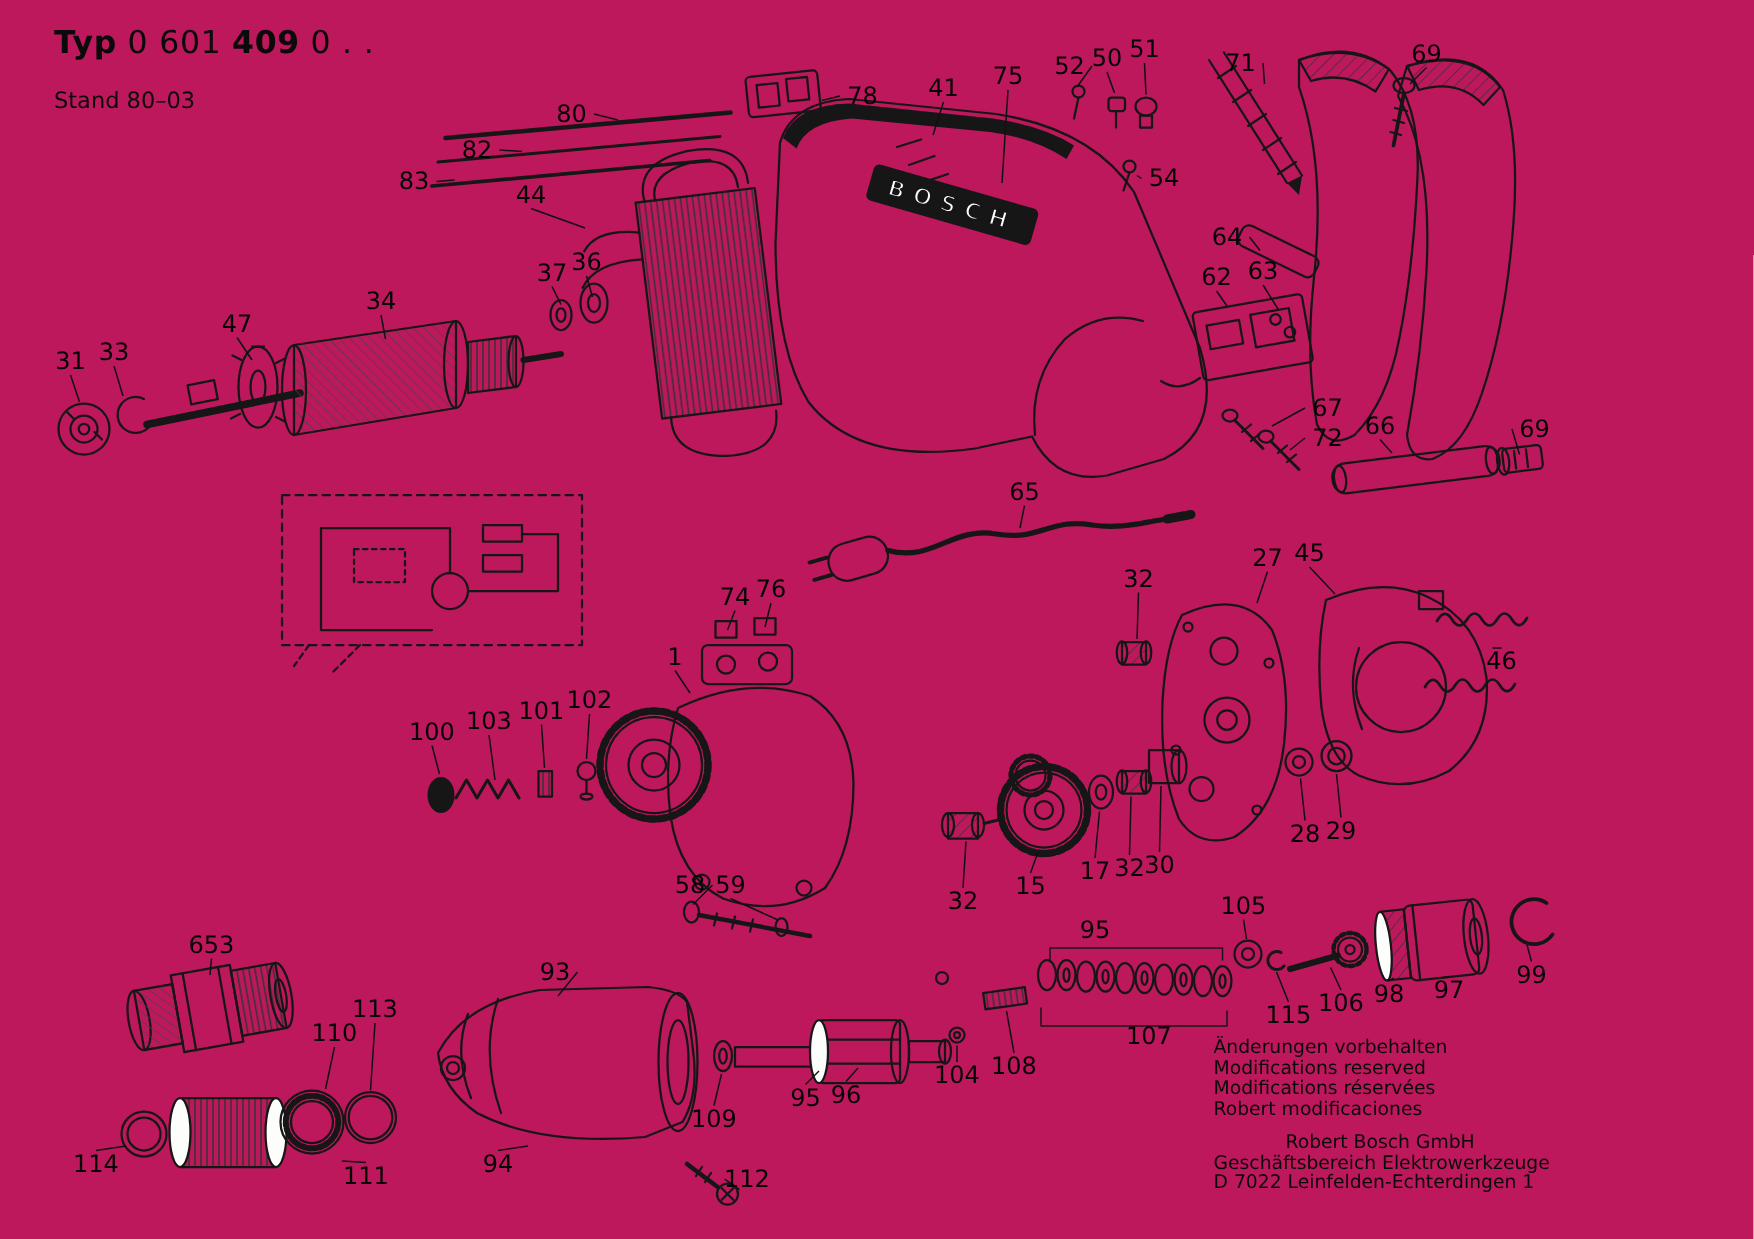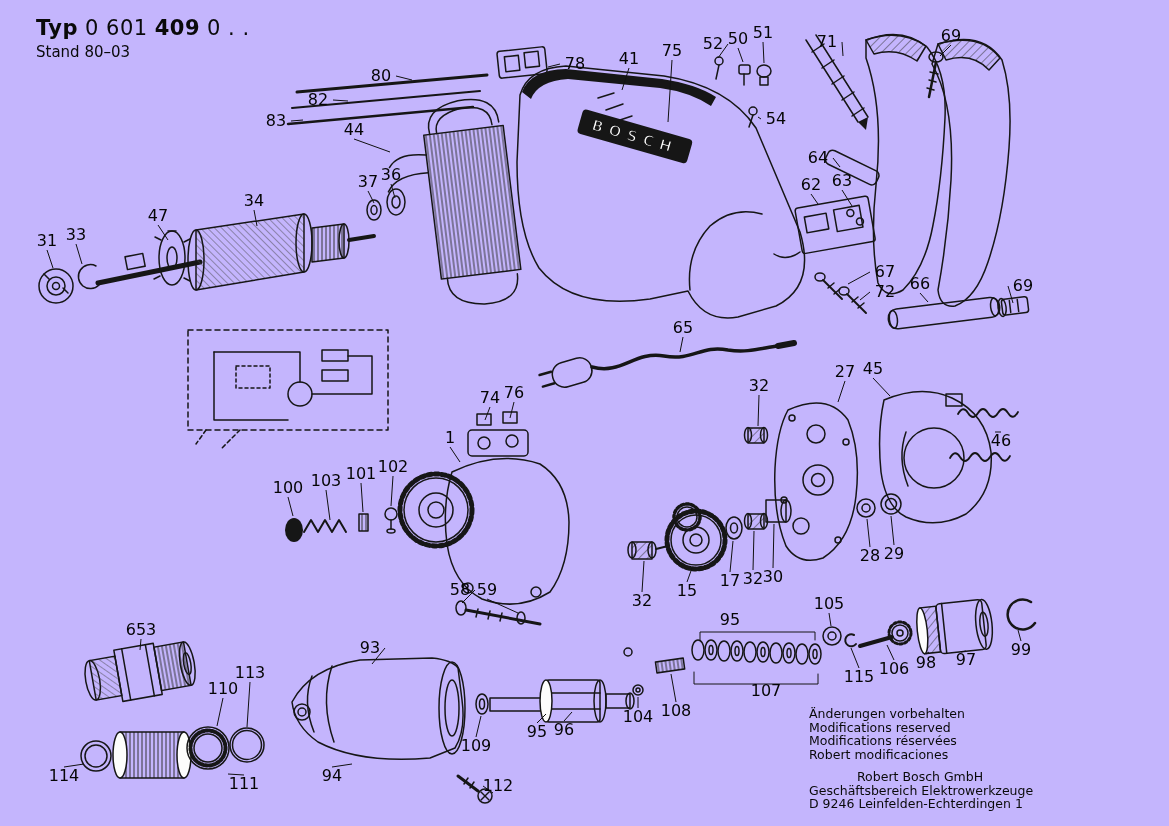--- a/index.html
+++ b/index.html
@@ -1,30 +1,30 @@
 <!DOCTYPE html>
 <html><head>
 <meta charset="utf-8">
 <style>
   html,body{margin:0;padding:0;background:#ffffff;}
-  .stage{position:relative;width:1169px;height:826px;background:#c4b5fd;overflow:hidden;
+  .stage{position:relative;width:1169px;height:826px;background:#be185d;overflow:hidden;
          font-family:"DejaVu Sans",sans-serif;color:#0a0a0a;}
   svg{position:absolute;left:0;top:0;}
   .ln{stroke:#161616;fill:none;stroke-width:1.5;stroke-linecap:round;stroke-linejoin:round;}
   .fill{fill:#161616;stroke:none;}
   .part-label{font-family:"DejaVu Sans",sans-serif;font-size:16px;fill:#050505;text-anchor:middle;}
   .leader{stroke:#111;stroke-width:1;fill:none;}
   .brand{font-family:"DejaVu Sans",sans-serif;font-weight:bold;font-size:15px;fill:#ffffff;
          letter-spacing:6px;text-anchor:middle;}
   .hdr{position:absolute;left:36px;top:16px;}
   .hdr .l1{font-size:21px;letter-spacing:.5px;}
   .hdr .l1 span{margin-right:7px;}
   .hdr .l1 .b{font-weight:bold;}
-  .hdr .l2{font-size:15px;margin-top:3px;}
-  .ftr{position:absolute;left:809px;top:707px;font-size:12.5px;line-height:13.5px;}
+  .hdr .l2{font-size:15px;margin-top:18px;}
+  .ftr{position:absolute;left:809px;top:691px;font-size:12.5px;line-height:13.5px;}
   .ftr .gap{margin-top:9px;margin-left:48px;}
 </style>
 </head>
 <body>
 
 <div class="stage">
 
   <div class="hdr">
     <div class="l1"><span class="b">Typ</span><span>0 601</span><span class="b">409</span><span>0 . .</span></div>
     <div class="l2">Stand 80–03</div>
@@ -524,16 +524,16 @@
       </g>
   </svg>
 
   <div class="ftr">
     <div>Änderungen vorbehalten</div>
     <div>Modifications reserved</div>
     <div>Modifications réservées</div>
     <div>Robert modificaciones</div>
     <div class="gap">Robert Bosch GmbH</div>
     <div>Geschäftsbereich Elektrowerkzeuge</div>
-    <div>D 9246 Leinfelden-Echterdingen 1</div>
+    <div>D 7022 Leinfelden-Echterdingen 1</div>
   </div>
 
 </div>
 
 </body></html>

